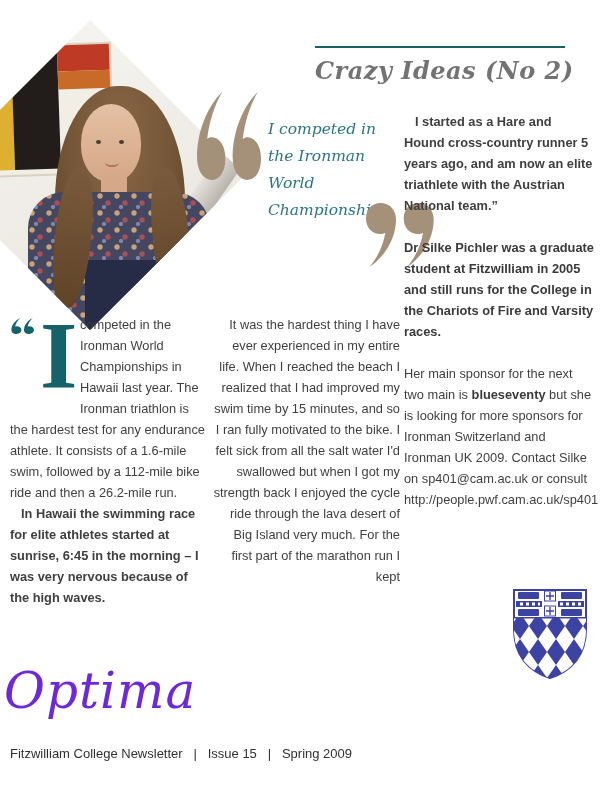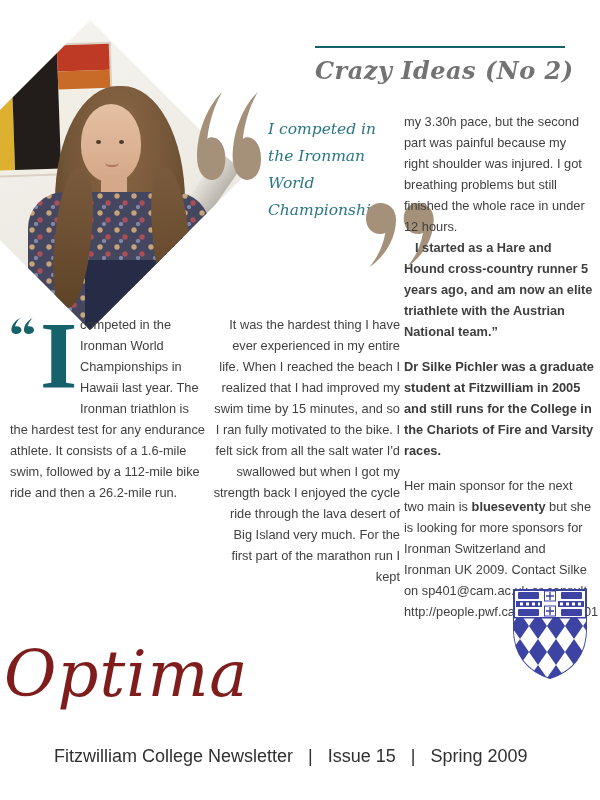--- a/index.html
+++ b/index.html
@@ -60,32 +60,32 @@
   .pull-quote { position:absolute; left:268px; top:116px; width:138px;
     font-family:"DejaVu Serif", serif; font-style:italic; font-size:15.5px;
     line-height:27px; color:#2a7683; }
 
   
   .col { position:absolute; font-size:12.8px; line-height:21px; color:#3f3f3f; }
   .col-1 { left:10px;  top:314px; width:196px; }
   .col-2 { left:212px; top:314px; width:188px;text-align:right; }
   .col-3 { left:404px; top:111px; width:190px; }
   .col p.indent { text-indent:11px;font-weight:bold; }
-  .col p.gap { margin-top:14px; }
+  .col p.gap { margin-top:21px; }
   .col .bold { font-weight:bold; color:#3a3a3a; }
   .smallq { float:left; margin:4px 4px 0 0; }
   .dropcap { float:left; font-family:"Liberation Serif", serif; font-weight:bold;
     color:#15626b; font-size:96px; line-height:80px; height:86px; width:30px;
     margin:2px 10px 0 2px; overflow:visible; }
 
   
-  .logo { position:absolute; left:4px; top:637px; font-family:"DejaVu Serif", serif;
-    font-style:italic; font-size:64px; color:#7f1d1d; letter-spacing:1px; }
-  .footer { position:absolute; left:10px; top:746px; font-size:18px; color:#303030;
-    white-space:pre;margin-left:44px; }
+  .logo { position:absolute; left:4px; top:662px; font-family:"DejaVu Serif", serif;
+    font-style:italic; font-size:50px; color:#6d28d9; letter-spacing:1px; }
+  .footer { position:absolute; left:10px; top:746px; font-size:13px; color:#303030;
+    white-space:pre; }
   .crest { position:absolute; left:511px; top:587px; }
 </style>
 </head>
 <body>
 
 <div class="page">
 
   <div class="photo-diamond">
     <div class="wall"></div>
     <div class="painting">
@@ -128,28 +128,28 @@
 
   <div class="col col-1">
     <p>
       <svg class="smallq" width="24" height="16" viewBox="0 0 84 70" preserveAspectRatio="none">
         <g fill="#15626b">
           <path d="M36,0 C17,12 5,32 5,52 C5,63 13,70 23,70 C33,70 40,63 40,53 C40,43 33,36 23,36 C21,36 19,36.5 17.5,37.5 C20,23 27,10 36,0 Z"></path>
           <path transform="translate(44,0)" d="M36,0 C17,12 5,32 5,52 C5,63 13,70 23,70 C33,70 40,63 40,53 C40,43 33,36 23,36 C21,36 19,36.5 17.5,37.5 C20,23 27,10 36,0 Z"></path>
         </g>
       </svg><span class="dropcap">I</span><span>competed in the Ironman World Championships in Hawaii last year. The Ironman triathlon is the hardest test for any endurance athlete. It consists of a 1.6-mile swim, followed by a 112-mile bike ride and then a 26.2-mile run.</span>
     </p>
+    <p class="indent">In Hawaii the swimming race for elite athletes started at sunrise, 6:45 in the morning – I was very nervous because of the high waves.</p>
   </div>
 
   <div class="col col-2">
     <p>It was the hardest thing I have ever experienced in my entire life. When I reached the beach I realized that I had improved my swim time by 15 minutes, and so I ran fully motivated to the bike. I felt sick from all the salt water I'd swallowed but when I got my strength back I enjoyed the cycle ride through the lava desert of Big Island very much. For the first part of the marathon run I kept</p>
   </div>
 
   <div class="col col-3">
-    <p>my 3.30h pace, but the second part was painful because my right shoulder was injured. I got breathing problems but still finished the whole race in under 12 hours.</p>
     <p class="indent">I started as a Hare and Hound cross-country runner 5 years ago, and am now an elite triathlete with the Austrian National team.”</p>
     <p class="gap bold">Dr Silke Pichler was a graduate student at Fitzwilliam in 2005 and still runs for the College in the Chariots of Fire and Varsity races.</p>
     <p class="gap"><span>Her main sponsor for the next two main is </span><span class="bold">blueseventy</span><span> but she is looking for more sponsors for Ironman Switzerland and Ironman UK 2009. Contact Silke on sp401@cam.ac.uk or consult http://people.pwf.cam.ac.uk/sp401</span></p>
   </div>
 
   <svg class="crest" width="78" height="94" viewBox="0 0 78 94">
     <defs>
       <clipPath id="shieldClip">
         <path d="M3,3 H75 V42 C75,68 61,84 39,91 C17,84 3,68 3,42 Z"></path>
       </clipPath>

